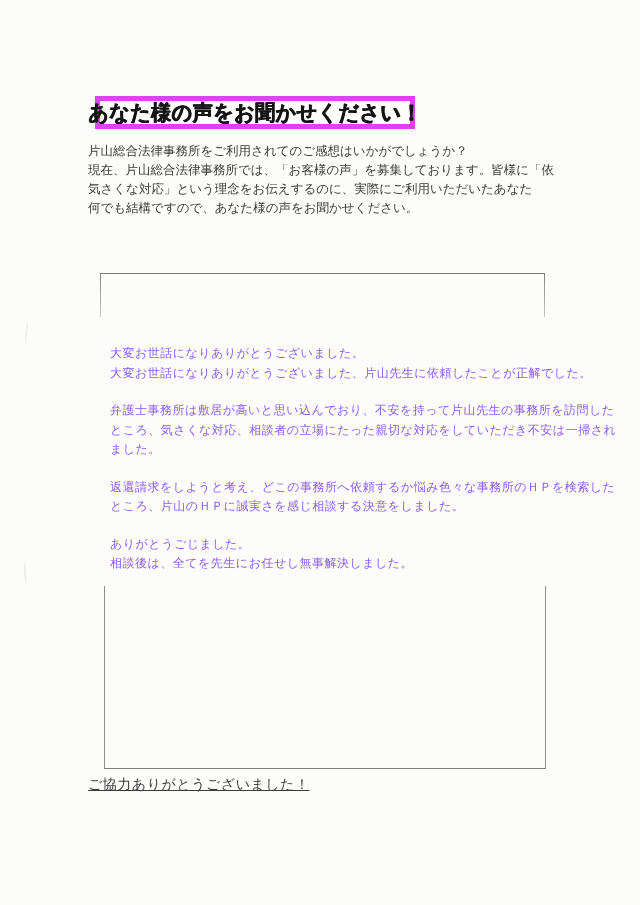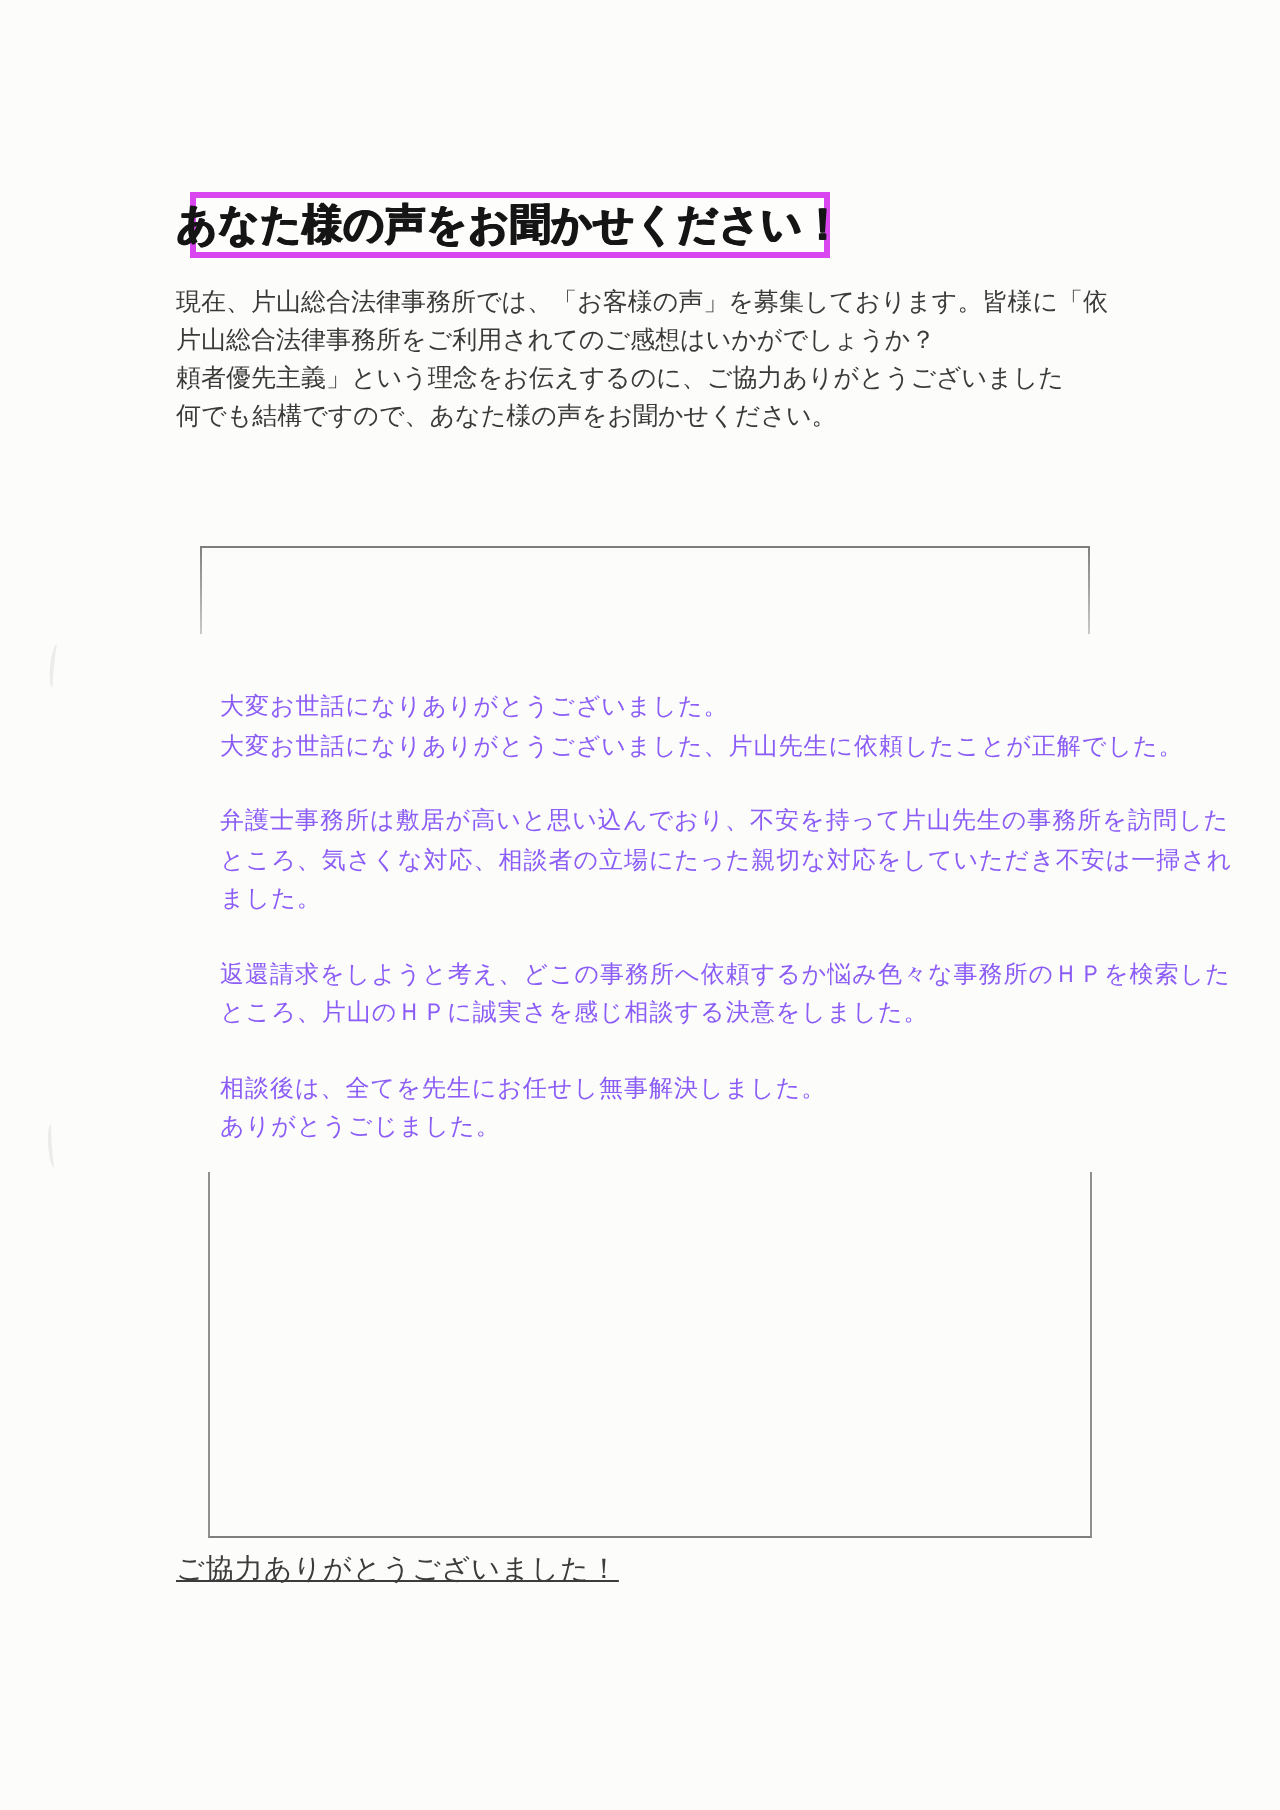--- a/index.html
+++ b/index.html
@@ -15,21 +15,21 @@
     background: #fcfcfb;
     overflow: hidden;
   }
   
   .title-banner {
     position: absolute;
     left: 95px;
     top: 96px;
     width: 320px;
     height: 33px;
-    border: 3px solid #d946ef;
+    border: 5px solid #d946ef;
     background: #fdfdfc;
     display: flex;
     align-items: center;
     justify-content: center;
   }
   .title-banner .title-text {
     font-size: 20px;
     font-weight: 900;
     color: #151515;
     letter-spacing: 0.5px;
@@ -117,45 +117,45 @@
 </head>
 <body>
 
 <div class="page">
 
   <div class="title-banner">
     <span class="title-text">あなた様の声をお聞かせください！</span>
   </div>
 
   <div class="intro">
+    <div class="line">片山総合法律事務所をご利用されてのご感想はいかがでしょうか？</div>
     <div class="line">現在、片山総合法律事務所では、「お客様の声」を募集しております。皆様に「依</div>
-    <div class="line">片山総合法律事務所をご利用されてのご感想はいかがでしょうか？</div>
-    <div class="line">頼者優先主義」という理念をお伝えするのに、ご協力ありがとうございました</div>
+    <div class="line">気さくな対応」という理念をお伝えするのに、実際にご利用いただいたあなた</div>
     <div class="line">何でも結構ですので、あなた様の声をお聞かせください。</div>
   </div>
 
   <div class="feedback-box"></div>
 
   <div class="feedback">
     <div class="para">
       <div class="line">大変お世話になりありがとうございました。</div>
       <div class="line">大変お世話になりありがとうございました、片山先生に依頼したことが正解でした。</div>
     </div>
     <div class="para">
       <div class="line">弁護士事務所は敷居が高いと思い込んでおり、不安を持って片山先生の事務所を訪問した</div>
       <div class="line">ところ、気さくな対応、相談者の立場にたった親切な対応をしていただき不安は一掃され</div>
       <div class="line">ました。</div>
     </div>
     <div class="para">
       <div class="line">返還請求をしようと考え、どこの事務所へ依頼するか悩み色々な事務所のＨＰを検索した</div>
       <div class="line">ところ、片山のＨＰに誠実さを感じ相談する決意をしました。</div>
     </div>
     <div class="para">
+      <div class="line">ありがとうごじました。</div>
       <div class="line">相談後は、全てを先生にお任せし無事解決しました。</div>
-      <div class="line">ありがとうごじました。</div>
     </div>
   </div>
 
   <div class="empty-box"></div>
 
   <div class="closing">ご協力ありがとうございました！</div>
 
   <div class="artifact a1"></div>
   <div class="artifact a2"></div>
 

